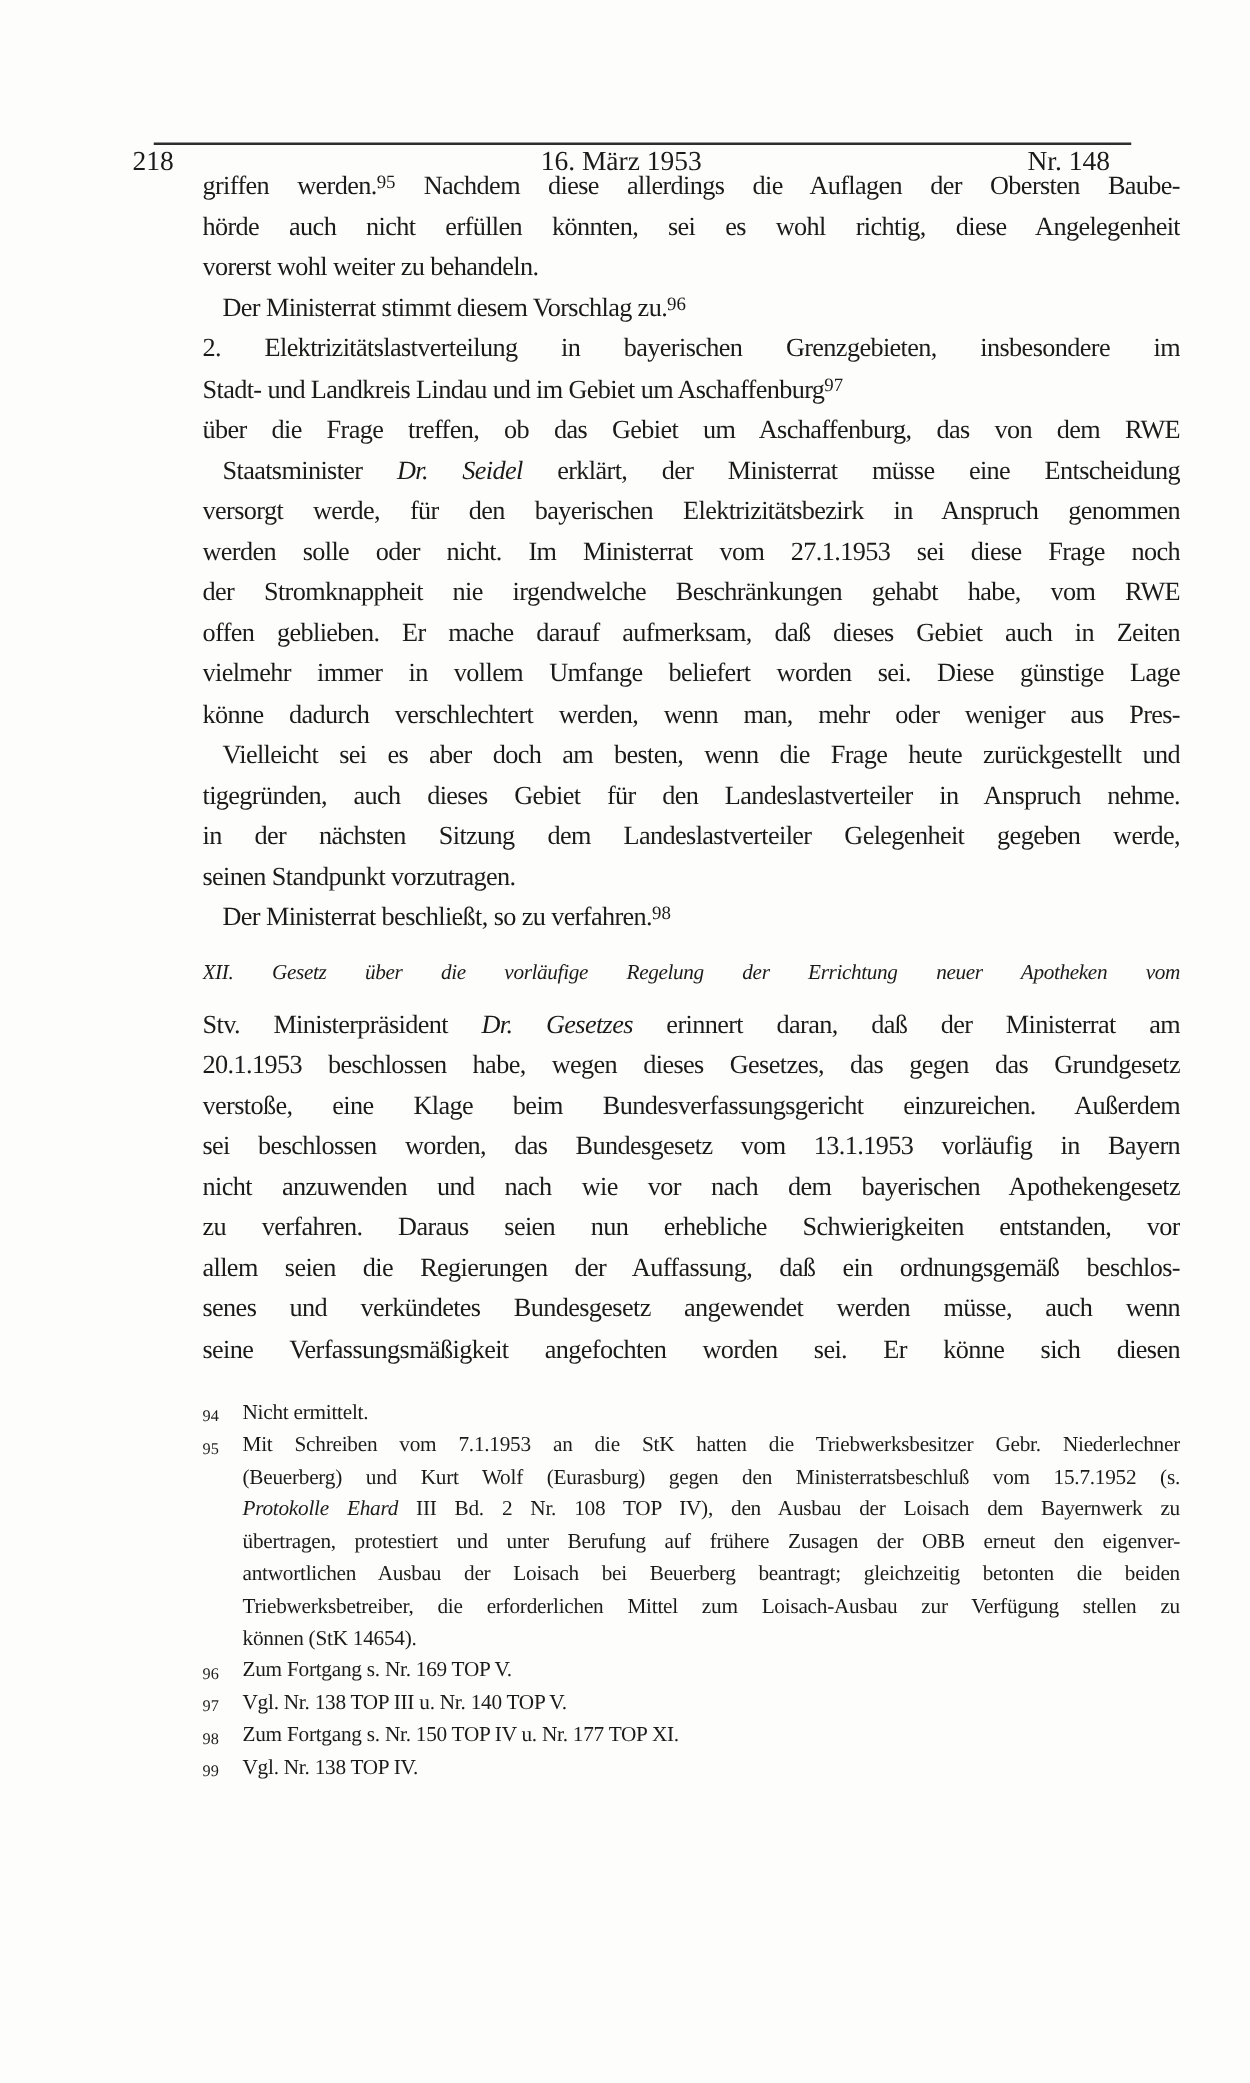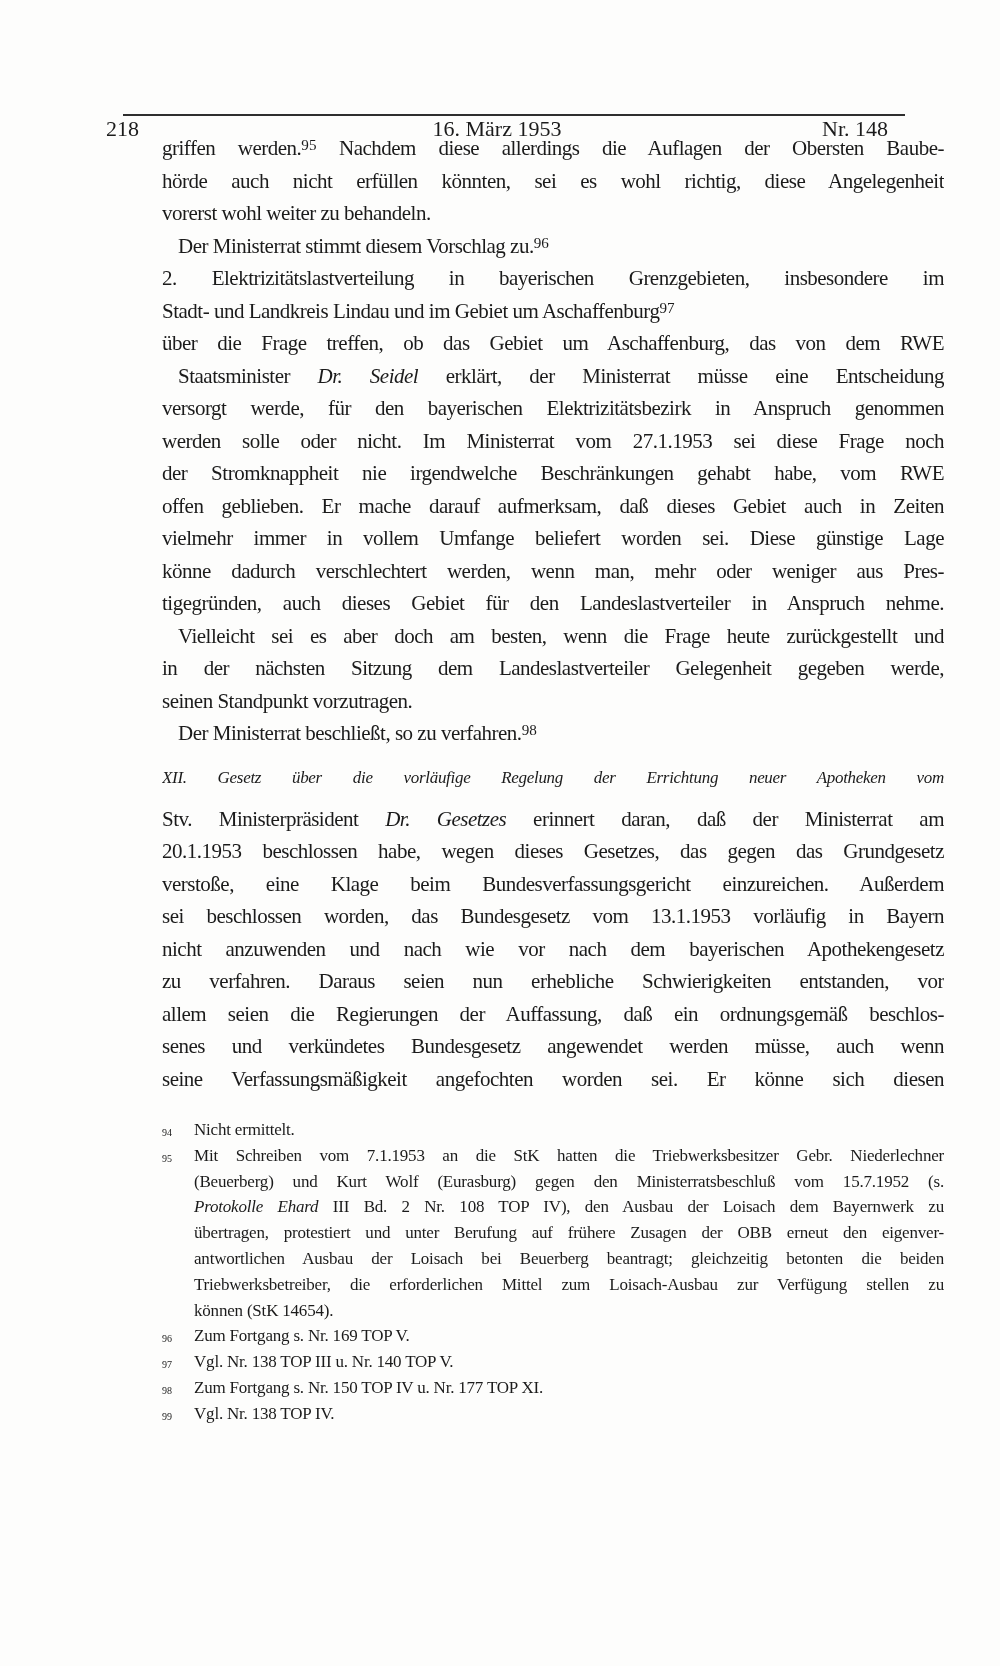--- a/index.html
+++ b/index.html
@@ -34,21 +34,21 @@
   .block.heading .line { height:31px; }
   .content .block:nth-child(3) { margin-top:10px; }
   .block.footnotes {
     margin-top:22px; font-size:17px; line-height:25.8px; letter-spacing:-0.2px;
   }
   .block.footnotes .line { height:25.8px; }
   .line { overflow:hidden; text-align:justify; text-align-last:justify; }
   .line.end { text-align-last:left; }
   .line.ind { padding-left:16px; }
   .fline { position:relative; padding-left:32px; }
-  .fnum { position:absolute; left:0; top:3px; font-size:10px; letter-spacing:0; }
+  .fnum { position:absolute; left:0; top:3px; font-size:13px; letter-spacing:0; }
   .i { font-style:italic; }
   .s { font-size:0.72em; position:relative; top:-0.32em; letter-spacing:0; }
 </style>
 </head>
 <body>
 
 <div class="page">
   <div class="header">
     <span class="hl">218</span>
     <span class="hc">16. März 1953</span>
@@ -64,22 +64,22 @@
         <div class="line"><span class="n">2. Elektrizitätslastverteilung in bayerischen Grenzgebieten, insbesondere im</span></div>
         <div class="line end"><span class="n">Stadt- und Landkreis Lindau und im Gebiet um Aschaffenburg</span><span class="s">97</span></div>
         <div class="line"><span class="n">über die Frage treffen, ob das Gebiet um Aschaffenburg, das von dem RWE</span></div>
         <div class="line ind"><span class="n">Staatsminister </span><span class="i">Dr. Seidel</span><span class="n"> erklärt, der Ministerrat müsse eine Entscheidung</span></div>
         <div class="line"><span class="n">versorgt werde, für den bayerischen Elektrizitätsbezirk in Anspruch genommen</span></div>
         <div class="line"><span class="n">werden solle oder nicht. Im Ministerrat vom 27.1.1953 sei diese Frage noch</span></div>
         <div class="line"><span class="n">der Stromknappheit nie irgendwelche Beschränkungen gehabt habe, vom RWE</span></div>
         <div class="line"><span class="n">offen geblieben. Er mache darauf aufmerksam, daß dieses Gebiet auch in Zeiten</span></div>
         <div class="line"><span class="n">vielmehr immer in vollem Umfange beliefert worden sei. Diese günstige Lage</span></div>
         <div class="line"><span class="n">könne dadurch verschlechtert werden, wenn man, mehr oder weniger aus Pres-</span></div>
+        <div class="line ind"><span class="n">Vielleicht sei es aber doch am besten, wenn die Frage heute zurückgestellt und</span></div>
         <div class="line"><span class="n">tigegründen, auch dieses Gebiet für den Landeslastverteiler in Anspruch nehme.</span></div>
-        <div class="line ind"><span class="n">Vielleicht sei es aber doch am besten, wenn die Frage heute zurückgestellt und</span></div>
         <div class="line"><span class="n">in der nächsten Sitzung dem Landeslastverteiler Gelegenheit gegeben werde,</span></div>
         <div class="line end"><span class="n">seinen Standpunkt vorzutragen.</span></div>
         <div class="line end ind"><span class="n">Der Ministerrat beschließt, so zu verfahren.</span><span class="s">98</span></div>
       </div>
       <div class="block heading">
         <div class="line"><span class="n">XII. Gesetz über die vorläufige Regelung der Errichtung neuer Apotheken vom</span></div>
       </div>
       <div class="block body">
         <div class="line"><span class="n">Stv. Ministerpräsident </span><span class="i">Dr. Gesetzes</span><span class="n"> erinnert daran, daß der Ministerrat am</span></div>
         <div class="line"><span class="n">20.1.1953 beschlossen habe, wegen dieses Gesetzes, das gegen das Grundgesetz</span></div>

